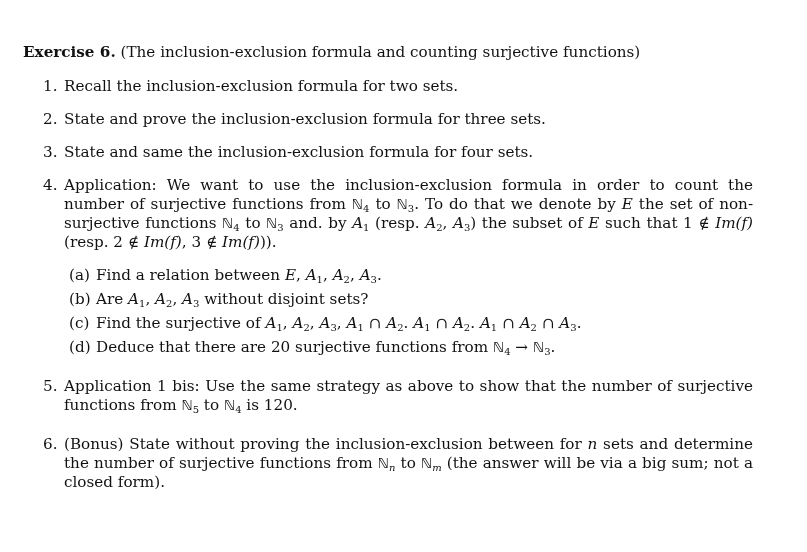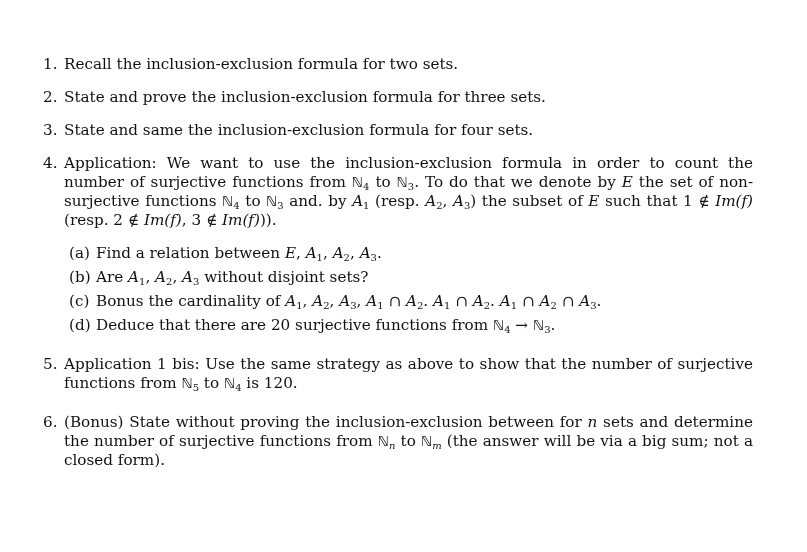--- a/index.html
+++ b/index.html
@@ -27,20 +27,24 @@
   .subitem .num { position: absolute; left: 5px; top: 0; }
   i, .m { font-style: italic; }
   sub { font-size: 10px; vertical-align: -3px; line-height: 0; font-style: normal; }
   sub.i { font-style: italic; }
   .bb { font-family: "DejaVu Sans", sans-serif; font-style: normal; font-size: 14px; }
 </style>
 </head>
 <body>
 
 <div class="page">
+  <p class="heading">
+    <span class="bold">Exercise 6.</span>
+    <span>(The inclusion-exclusion formula and counting surjective functions)</span>
+  </p>
 
   <ol class="items">
     <li class="item gap1">
       <span class="num">1.</span>
       <div class="body">Recall the inclusion-exclusion formula for two sets.</div>
     </li>
     <li class="item gap2">
       <span class="num">2.</span>
       <div class="body">State and prove the inclusion-exclusion formula for three sets.</div>
     </li>
@@ -57,21 +61,21 @@
         <li class="subitem">
           <span class="num">(a)</span>
           <span>Find a relation between </span><i>E</i><span>, </span><i>A</i><sub>1</sub><span>, </span><i>A</i><sub>2</sub><span>, </span><i>A</i><sub>3</sub><span>.</span>
         </li>
         <li class="subitem">
           <span class="num">(b)</span>
           <span>Are </span><i>A</i><sub>1</sub><span>, </span><i>A</i><sub>2</sub><span>, </span><i>A</i><sub>3</sub><span> without disjoint sets?</span>
         </li>
         <li class="subitem">
           <span class="num">(c)</span>
-          <span>Bonus the cardinality of </span><i>A</i><sub>1</sub><span>, </span><i>A</i><sub>2</sub><span>, </span><i>A</i><sub>3</sub><span>, </span><i>A</i><sub>1</sub> <span>∩</span> <i>A</i><sub>2</sub><span>. </span><i>A</i><sub>1</sub> <span>∩</span> <i>A</i><sub>2</sub><span>. </span><i>A</i><sub>1</sub> <span>∩</span> <i>A</i><sub>2</sub> <span>∩</span> <i>A</i><sub>3</sub><span>.</span>
+          <span>Find the surjective of </span><i>A</i><sub>1</sub><span>, </span><i>A</i><sub>2</sub><span>, </span><i>A</i><sub>3</sub><span>, </span><i>A</i><sub>1</sub> <span>∩</span> <i>A</i><sub>2</sub><span>. </span><i>A</i><sub>1</sub> <span>∩</span> <i>A</i><sub>2</sub><span>. </span><i>A</i><sub>1</sub> <span>∩</span> <i>A</i><sub>2</sub> <span>∩</span> <i>A</i><sub>3</sub><span>.</span>
         </li>
         <li class="subitem">
           <span class="num">(d)</span>
           <span>Deduce that there are 20 surjective functions from </span><span class="bb">ℕ</span><sub>4</sub> <span>→</span> <span class="bb">ℕ</span><sub>3</sub><span>.</span>
         </li>
       </ol>
     </li>
 
     <li class="item gap5">
       <span class="num">5.</span>

